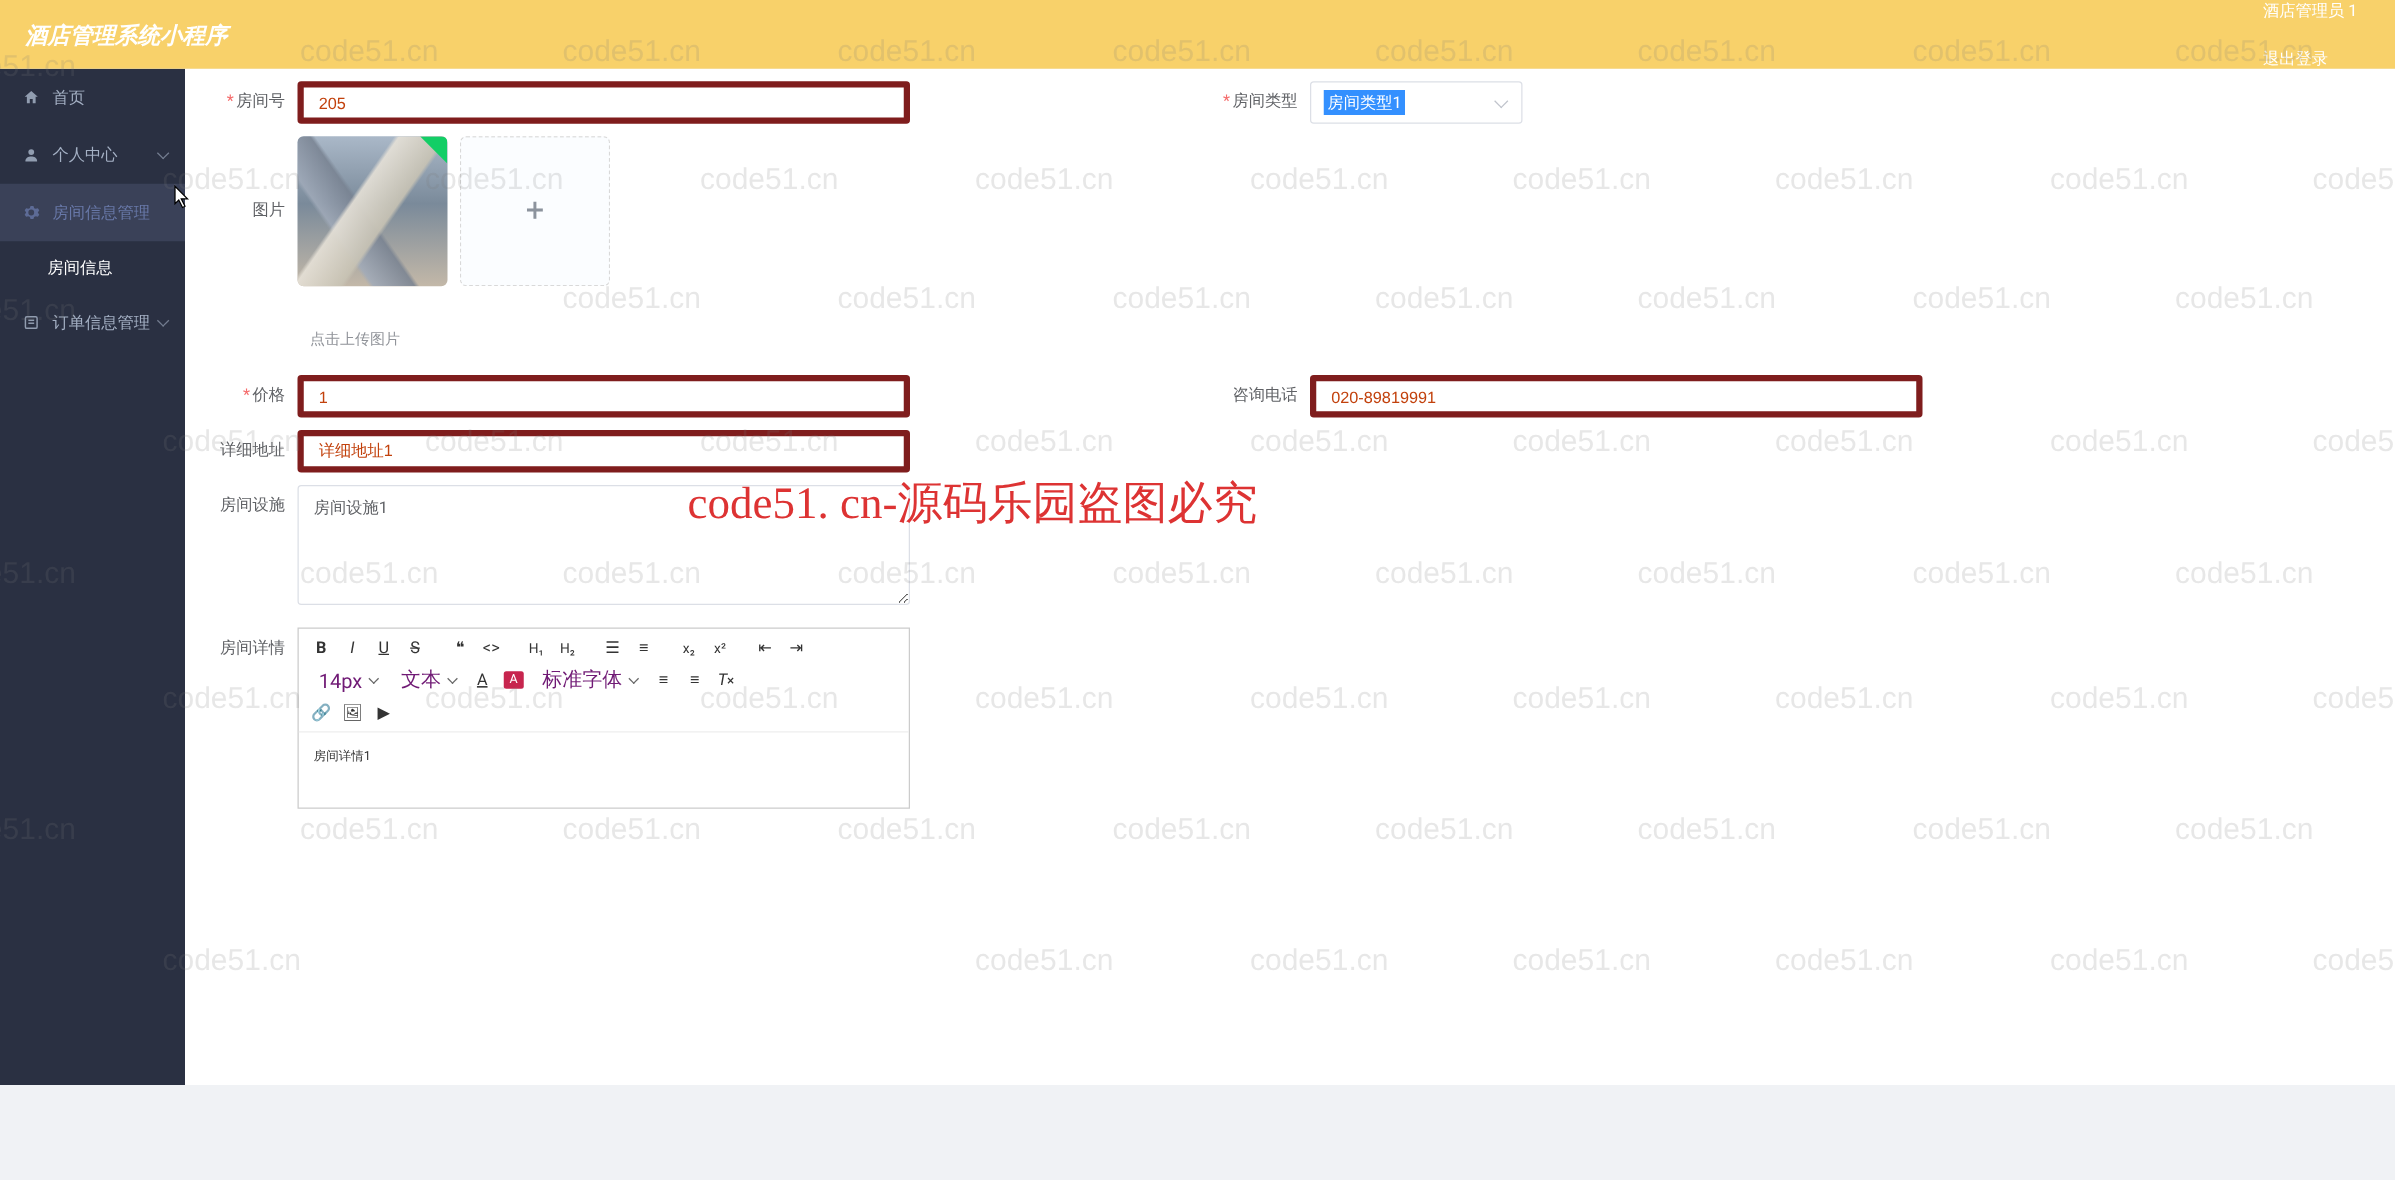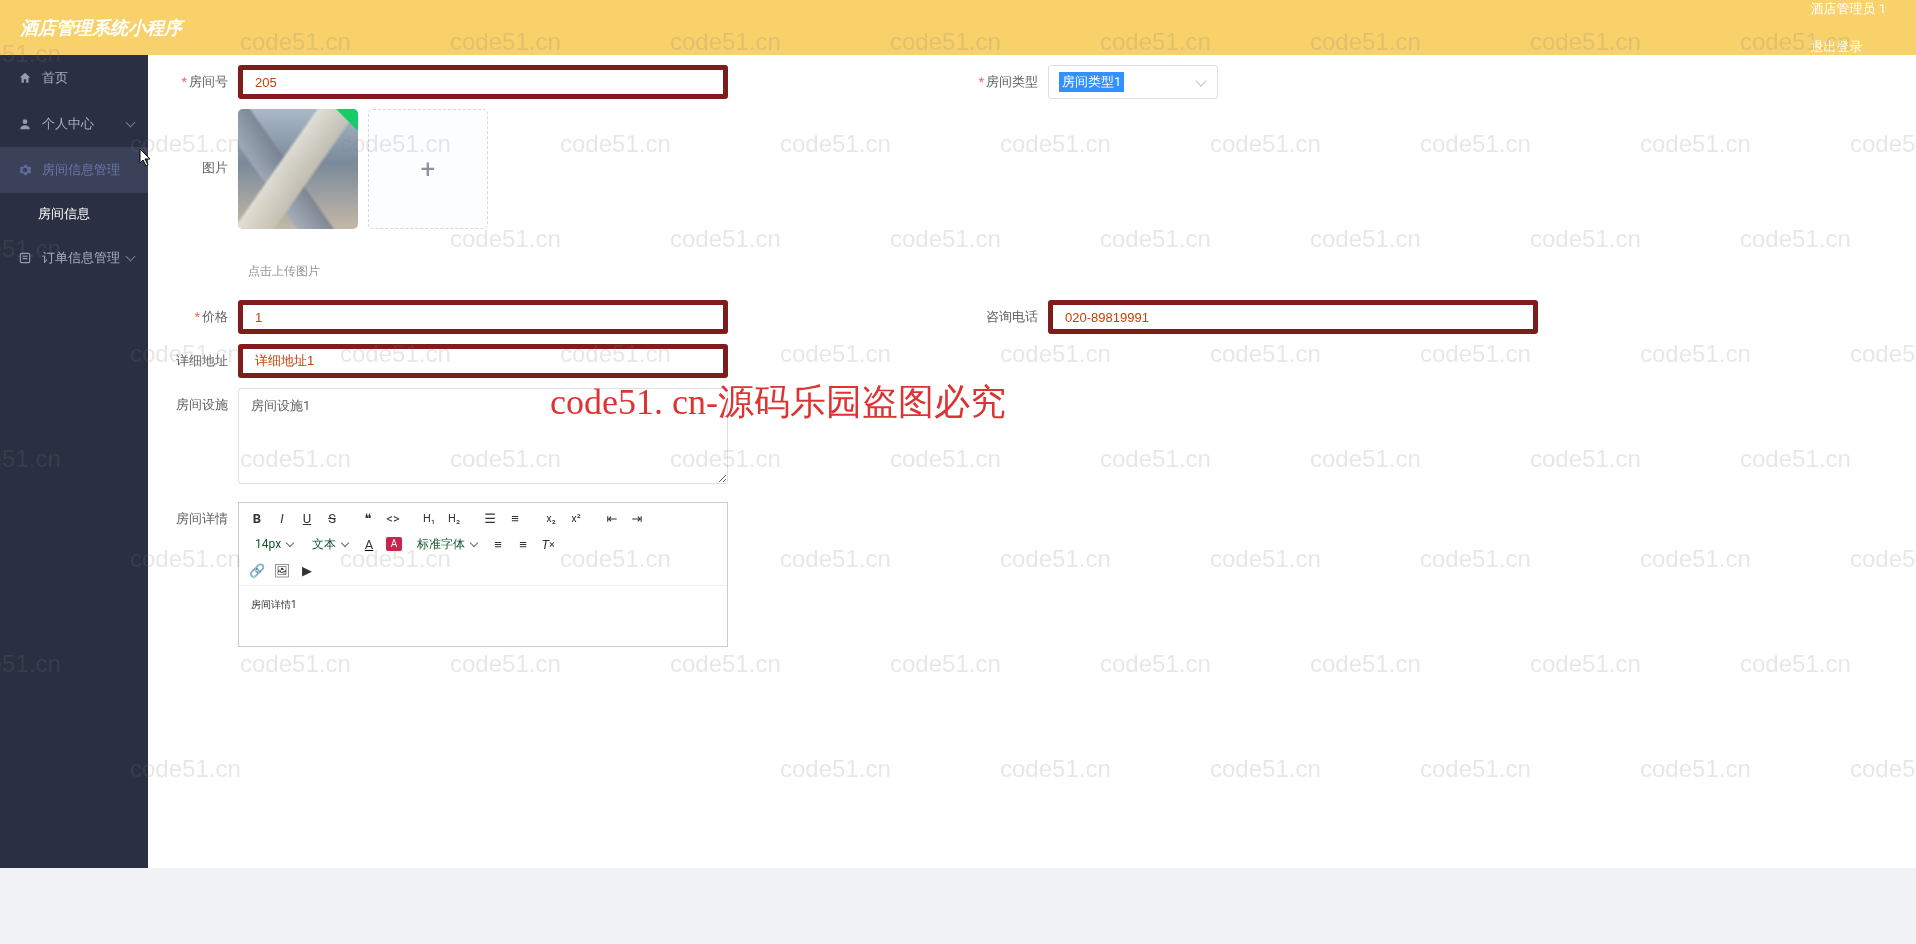--- a/index.html
+++ b/index.html
@@ -54,21 +54,21 @@
       linear-gradient(55deg, transparent 28%, rgba(160,170,185,0.85) 30%, rgba(120,130,145,0.85) 46%, transparent 48%);
     }
     .img-thumb::after { content: ""; position: absolute; top: 0; right: 0; width: 22px; height: 22px; background: #13ce66; clip-path: polygon(100% 0, 0 0, 100% 100%); }
     .img-add { width: 120px; height: 120px; border: 1px dashed #d9d9d9; border-radius: 5px; display: flex; align-items: center; justify-content: center; color: #8c939d; font-size: 26px; cursor: pointer; background: #fbfdff; }
     .img-hint { margin: 34px 0 0 80px; font-size: 12px; color: #909399; }
     
     
     .editor-wrap { width: 490px; border: 1px solid #ccc; }
     .editor-toolbar { border-bottom: 1px solid #eee; padding: 4px 6px; display: flex; flex-wrap: wrap; align-items: center; gap: 1px; }
     .tb-btn { width: 24px; height: 22px; display: inline-flex; align-items: center; justify-content: center; cursor: pointer; font-size: 13px; color: #333; border-radius: 2px; }
-    .tb-sel { height: 22px; padding: 0 16px 0 6px; font-size: 12px; color: #14532d; border: none; background: transparent; cursor: pointer; position: relative; display: inline-flex; align-items: center; margin: 0 4px; }
+    .tb-sel { height: 22px; padding: 0 16px 0 6px; font-size: 16px; color: #701a75; border: none; background: transparent; cursor: pointer; position: relative; display: inline-flex; align-items: center; margin: 0 4px; }
     .tb-sel::after { content: ""; width: 5px; height: 5px; border-right: 1px solid #666; border-bottom: 1px solid #666; transform: rotate(45deg); position: absolute; right: 4px; top: 7px; }
     .tb-icon-a { background: #c7254e; color: #fff; width: 16px; height: 14px; font-size: 10px; line-height: 14px; text-align: center; border-radius: 2px; }
     .editor-content { min-height: 60px; padding: 12px; font-size: 10px; color: #333; }
     
     
     .watermark { position: absolute; inset: 0; pointer-events: none; z-index: 1; }
     .wm-text { position: absolute; color: rgba(120,120,120,0.18); font-size: 24px; font-family: Arial, sans-serif; white-space: nowrap; }
     .wm-big { position: absolute; color: #d33; font-size: 36px; font-family: "SimSun", serif; left: 550px; top: 378px; white-space: nowrap; pointer-events: none; }
     
     

